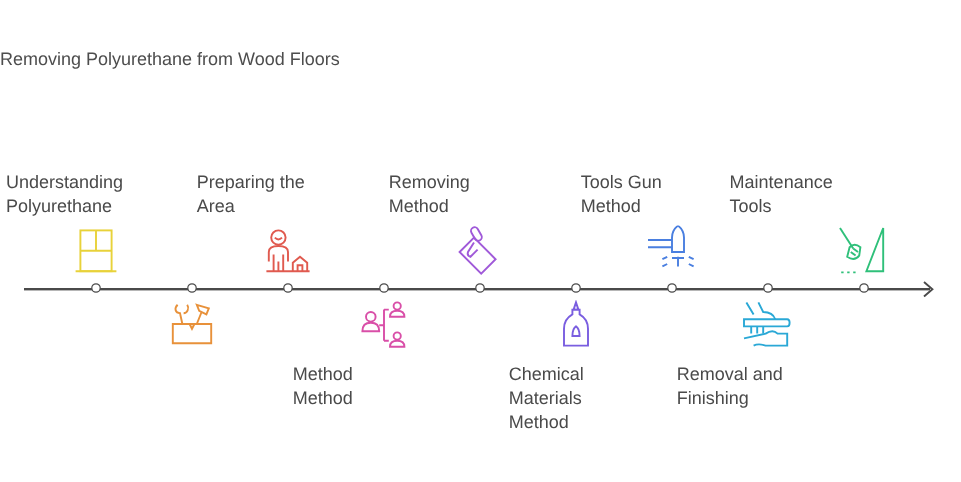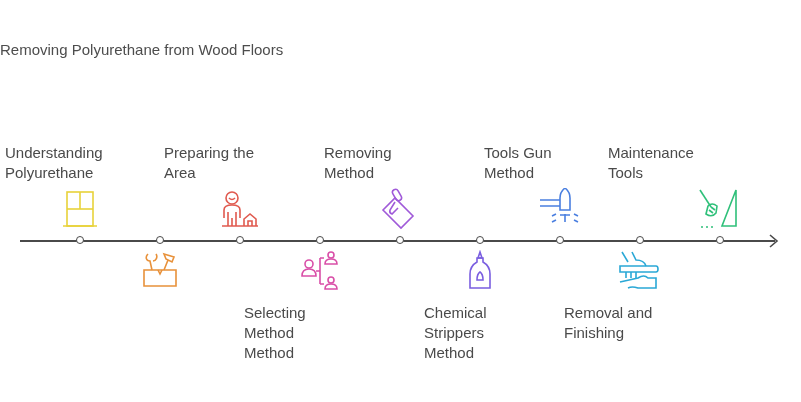--- a/index.html
+++ b/index.html
@@ -78,21 +78,20 @@
     <circle cx="11" cy="14" r="4"></circle>
     <path d="M4 26 Q4 19 11 19 Q18 19 18 26 Z"></path>
     <path d="M18 21 H22 M22 8 V34 M22 8 H26 M22 34 H26"></path>
     <circle cx="33" cy="5" r="3"></circle>
     <path d="M27 14 Q27 9 33 9 Q39 9 39 14 Z"></path>
     <circle cx="33" cy="30" r="3"></circle>
     <path d="M27 39 Q27 34 33 34 Q39 34 39 39 Z"></path>
   </svg>
 </div>
 <div class="label" style="left:244px; top:303px">
-  <div>Selecting</div>
   <div>Method</div>
   <div>Method</div>
 </div>
 
 <div class="label" style="left:324px; top:143px">
   <div>Removing</div>
   <div>Method</div>
 </div>
 <div class="icon" style="left:378px; top:188px">
   <svg viewBox="0 0 44 44" fill="none" stroke="#a05ad9" stroke-width="1.6">
@@ -104,21 +103,21 @@
 
 <div class="icon" style="left:458px; top:250px">
   <svg viewBox="0 0 44 44" fill="none" stroke="#7a5ee0" stroke-width="1.6">
     <path d="M22 2 L20 8 H24 Z"></path>
     <path d="M19 8 H25 V12 Q32 16 32 24 V38 H12 V24 Q12 16 19 12 Z"></path>
     <path d="M19 30 Q19 24 22 22 Q25 24 25 30 Z"></path>
   </svg>
 </div>
 <div class="label" style="left:424px; top:303px">
   <div>Chemical</div>
-  <div>Strippers</div>
+  <div>Materials</div>
   <div>Method</div>
 </div>
 
 <div class="label" style="left:484px; top:143px">
   <div>Tools Gun</div>
   <div>Method</div>
 </div>
 <div class="icon" style="left:538px; top:188px">
   <svg viewBox="0 0 44 44" fill="none" stroke="#4a7fe0" stroke-width="1.6">
     <path d="M2 12 H22 M2 18 H22"></path>

